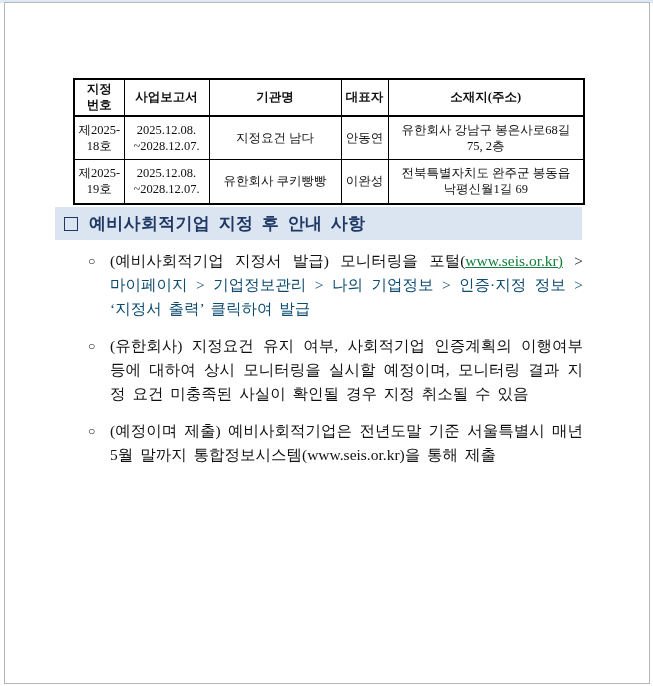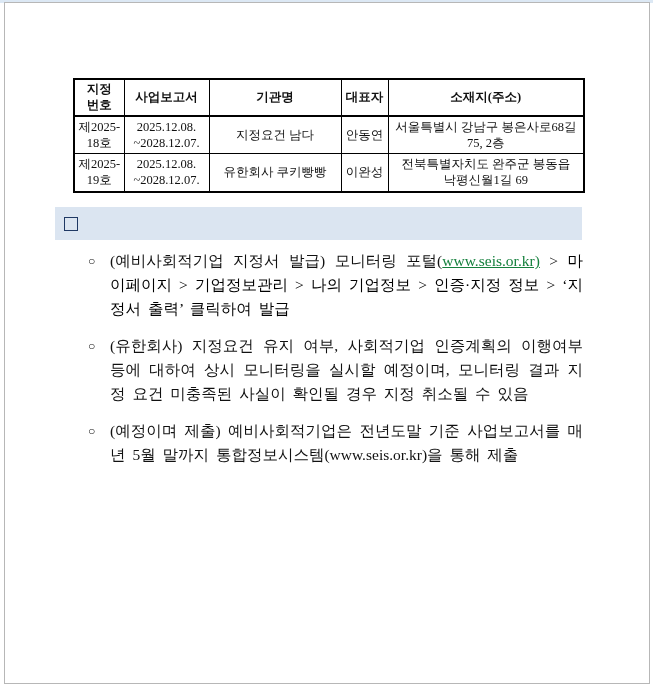--- a/index.html
+++ b/index.html
@@ -43,21 +43,21 @@
   .designation-table col.c4 { width: 196px; }
   .designation-table th, .designation-table td {
     border: 1px solid #000000;
     text-align: center;
     vertical-align: middle;
     white-space: pre-line;
     padding: 1px 2px;
     line-height: 1.3;
   }
   .designation-table thead tr { height: 33px; margin-top: 33px; }
-  .designation-table tbody tr { height: 38px; }
+  .designation-table tbody tr { height: 44px; }
   .designation-table th {
     font-weight: bold;
     border-bottom: 2px solid #000000;
   }
 
   
   .section-bar {
     position: absolute;
     left: 55px; top: 207px;
     width: 527px; height: 33px;
@@ -98,21 +98,21 @@
     margin-bottom: 13px;
     color: #111111;
   }
   .bullet-marker {
     position: absolute;
     left: 1px; top: 0;
     font-size: 12px;
     line-height: 24px;
   }
   .lead { font-weight: normal; }
-  .blue-text { color: #000000; }
+  .blue-text { color: #0c4a6e; }
   .link {
     color: #15803d;
     text-decoration: underline;
     cursor: pointer;
   }
 </style>
 </head>
 <body>
 
 <div class="top-strip"></div>
@@ -137,50 +137,51 @@
     </tr>
   </thead>
   <tbody>
     <tr>
       <td>제2025-
 18호</td>
       <td>2025.12.08.
 ~2028.12.07.</td>
       <td>지정요건 남다</td>
       <td>안동연</td>
-      <td>서울특별시 강남구 봉은사로68길
+      <td>유한회사 강남구 봉은사로68길
 75, 2층</td>
     </tr>
     <tr>
       <td>제2025-
 19호</td>
       <td>2025.12.08.
 ~2028.12.07.</td>
       <td>유한회사 쿠키빵빵</td>
       <td>이완성</td>
       <td>전북특별자치도 완주군 봉동읍
 낙평신월1길 69</td>
     </tr>
   </tbody>
 </table>
 
 <div class="section-bar">
   <span class="checkbox-icon"></span>
+  <span class="section-title">예비사회적기업 지정 후 안내 사항</span>
 </div>
 
 <div class="bullets">
 
   <p class="bullet-item">
     <span class="bullet-marker">○</span>
-    <span class="lead">(예비사회적기업 지정서 발급)</span><span> 모니터링 포털(</span><span class="link">www.seis.or.kr)</span><span> &gt; </span><span class="blue-text">마이페이지 &gt; 기업정보관리 &gt; 나의 기업정보 &gt; 인증·지정 정보 &gt; ‘지정서 출력’ 클릭하여 발급</span>
+    <span class="lead">(예비사회적기업 지정서 발급)</span><span> 모니터링을 포털(</span><span class="link">www.seis.or.kr)</span><span> &gt; </span><span class="blue-text">마이페이지 &gt; 기업정보관리 &gt; 나의 기업정보 &gt; 인증·지정 정보 &gt; ‘지정서 출력’ 클릭하여 발급</span>
   </p>
 
   <p class="bullet-item">
     <span class="bullet-marker">○</span>
     <span class="lead">(유한회사)</span><span> 지정요건 유지 여부, 사회적기업 인증계획의 이행여부 등에 대하여 상시 모니터링을 실시할 예정이며, 모니터링 결과 지정 요건 미충족된 사실이 확인될 경우 지정 취소될 수 있음</span>
   </p>
 
   <p class="bullet-item">
     <span class="bullet-marker">○</span>
-    <span class="lead">(예정이며 제출)</span><span> 예비사회적기업은 전년도말 기준 사업보고서를 매년 5월 말까지 통합정보시스템(www.seis.or.kr)을 통해 제출</span>
+    <span class="lead">(예정이며 제출)</span><span> 예비사회적기업은 전년도말 기준 서울특별시 매년 5월 말까지 통합정보시스템(www.seis.or.kr)을 통해 제출</span>
   </p>
 
 </div>
 
 </body></html>

